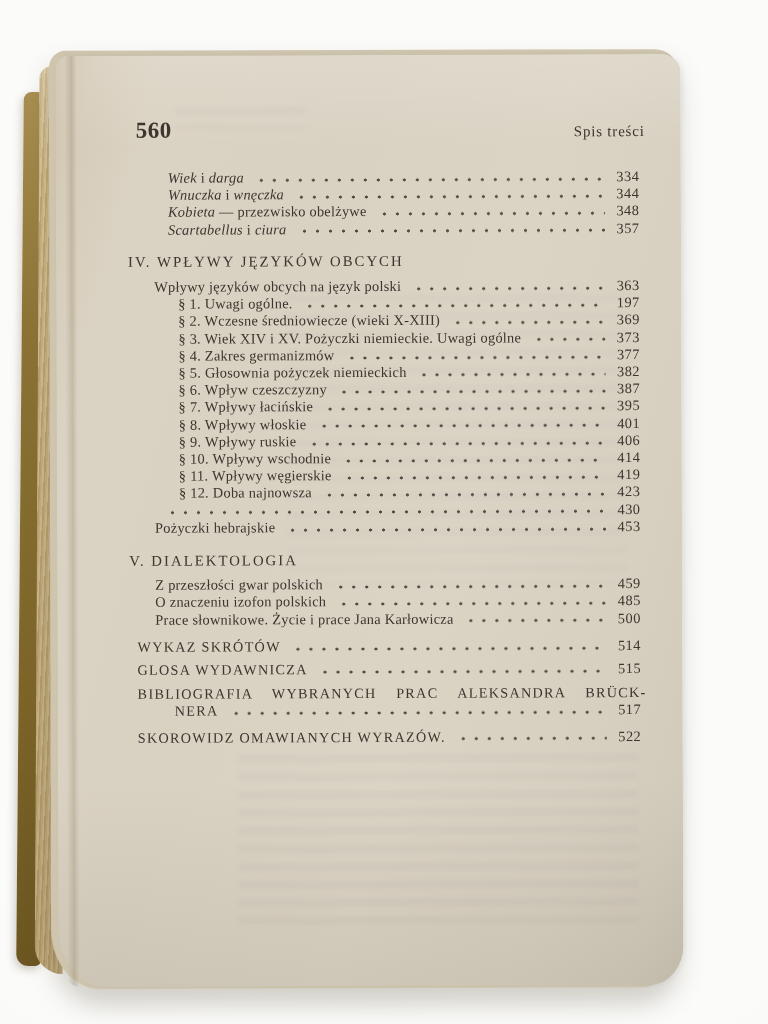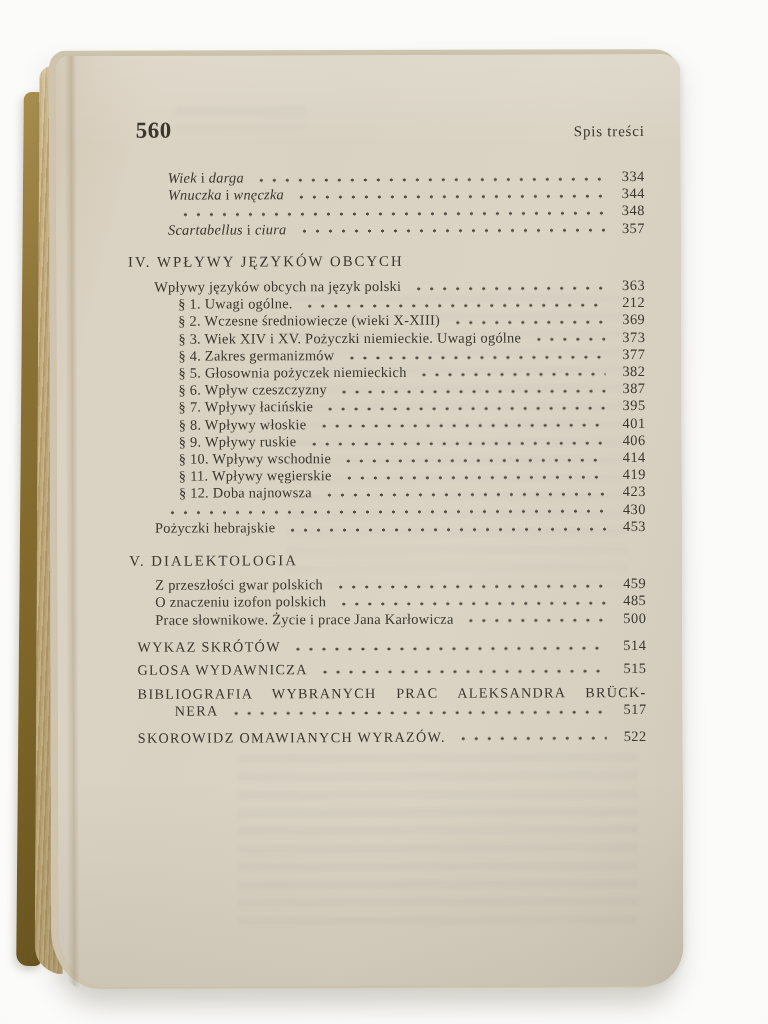--- a/index.html
+++ b/index.html
@@ -102,21 +102,21 @@
     word-spacing:5px;
   }
   .dots{
     flex:1;align-self:stretch;
     margin:0 6px 0 9px;
     background-image:radial-gradient(circle, rgba(59,55,47,.88) 1.25px, rgba(59,55,47,0) 1.8px);
     background-size:13px 6px;
     background-repeat:repeat-x;
     background-position:left 2px bottom 3.5px;
   }
-  .pg{min-width:34px;text-align:right;letter-spacing:.5px;}
+  .pg{min-width:34px;text-align:center;letter-spacing:.5px;}
 </style>
 </head>
 <body style="--backdrop: #fbfbfa; --page: #d9d2c3; --page_edge_tan: #c7ad7c; --cover_olive: #8c7335; --ink: #3b372f;">
 
 <div class="scene">
   <div class="cover-edge"></div>
   <div class="page-stack"></div>
   <div class="under-page"></div>
 
   <div class="page">
@@ -135,40 +135,41 @@
             <span class="title"><i>Wiek</i><span> i </span><i>darga</i></span>
             <span class="dots"></span>
             <span class="pg">334</span>
           </div>
           <div class="row ind1i">
             <span class="title"><i>Wnuczka</i><span> i </span><i>wnęczka</i></span>
             <span class="dots"></span>
             <span class="pg">344</span>
           </div>
           <div class="row ind1i">
+            <span class="title"><i>Kobieta</i><span> — przezwisko obelżywe</span></span>
             <span class="dots"></span>
             <span class="pg">348</span>
           </div>
           <div class="row ind1i">
             <span class="title"><i>Scartabellus</i><span> i </span><i>ciura</i></span>
             <span class="dots"></span>
             <span class="pg">357</span>
           </div>
           <div class="row heading" style="margin-top: 15px;">
             <span class="title">IV. WPŁYWY JĘZYKÓW OBCYCH</span>
           </div>
           <div class="row ind1" style="margin-top: 8px;">
             <span class="title"><span>Wpływy języków obcych na język polski</span></span>
             <span class="dots"></span>
             <span class="pg">363</span>
           </div>
           <div class="row ind2">
             <span class="title"><span>§ 1. Uwagi ogólne.</span></span>
             <span class="dots"></span>
-            <span class="pg">212</span>
+            <span class="pg">197</span>
           </div>
           <div class="row ind2">
             <span class="title"><span>§ 2. Wczesne średniowiecze (wieki X-XIII)</span></span>
             <span class="dots"></span>
             <span class="pg">369</span>
           </div>
           <div class="row ind2">
             <span class="title"><span>§ 3. Wiek XIV i XV. Pożyczki niemieckie. Uwagi ogólne</span></span>
             <span class="dots"></span>
             <span class="pg">373</span>

